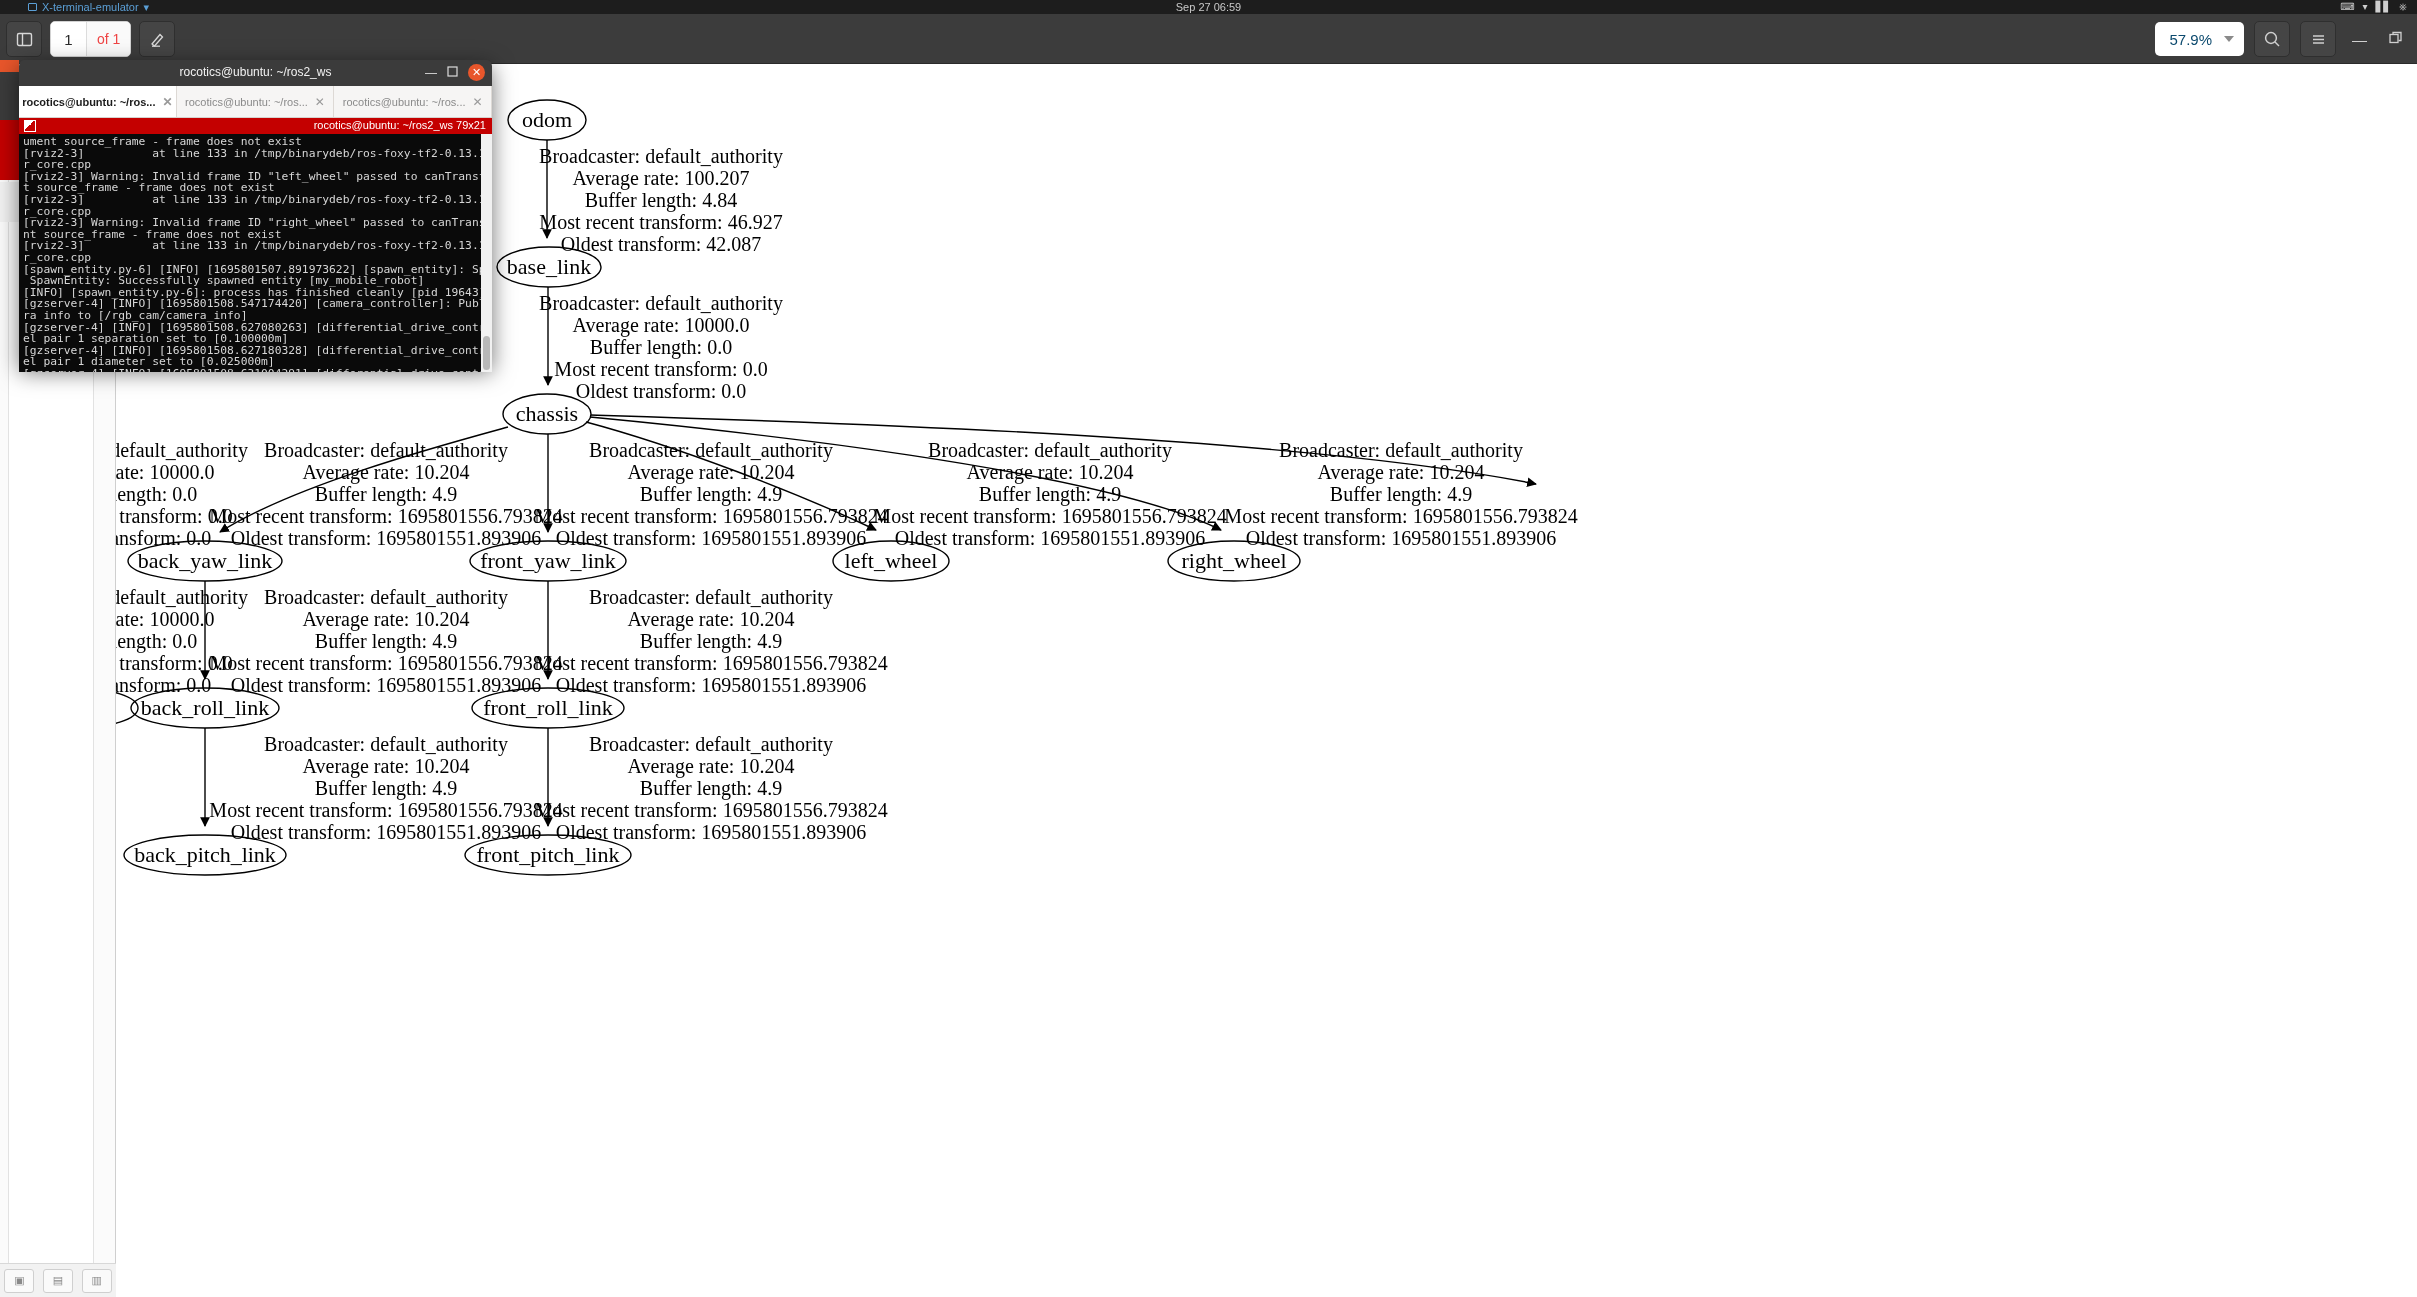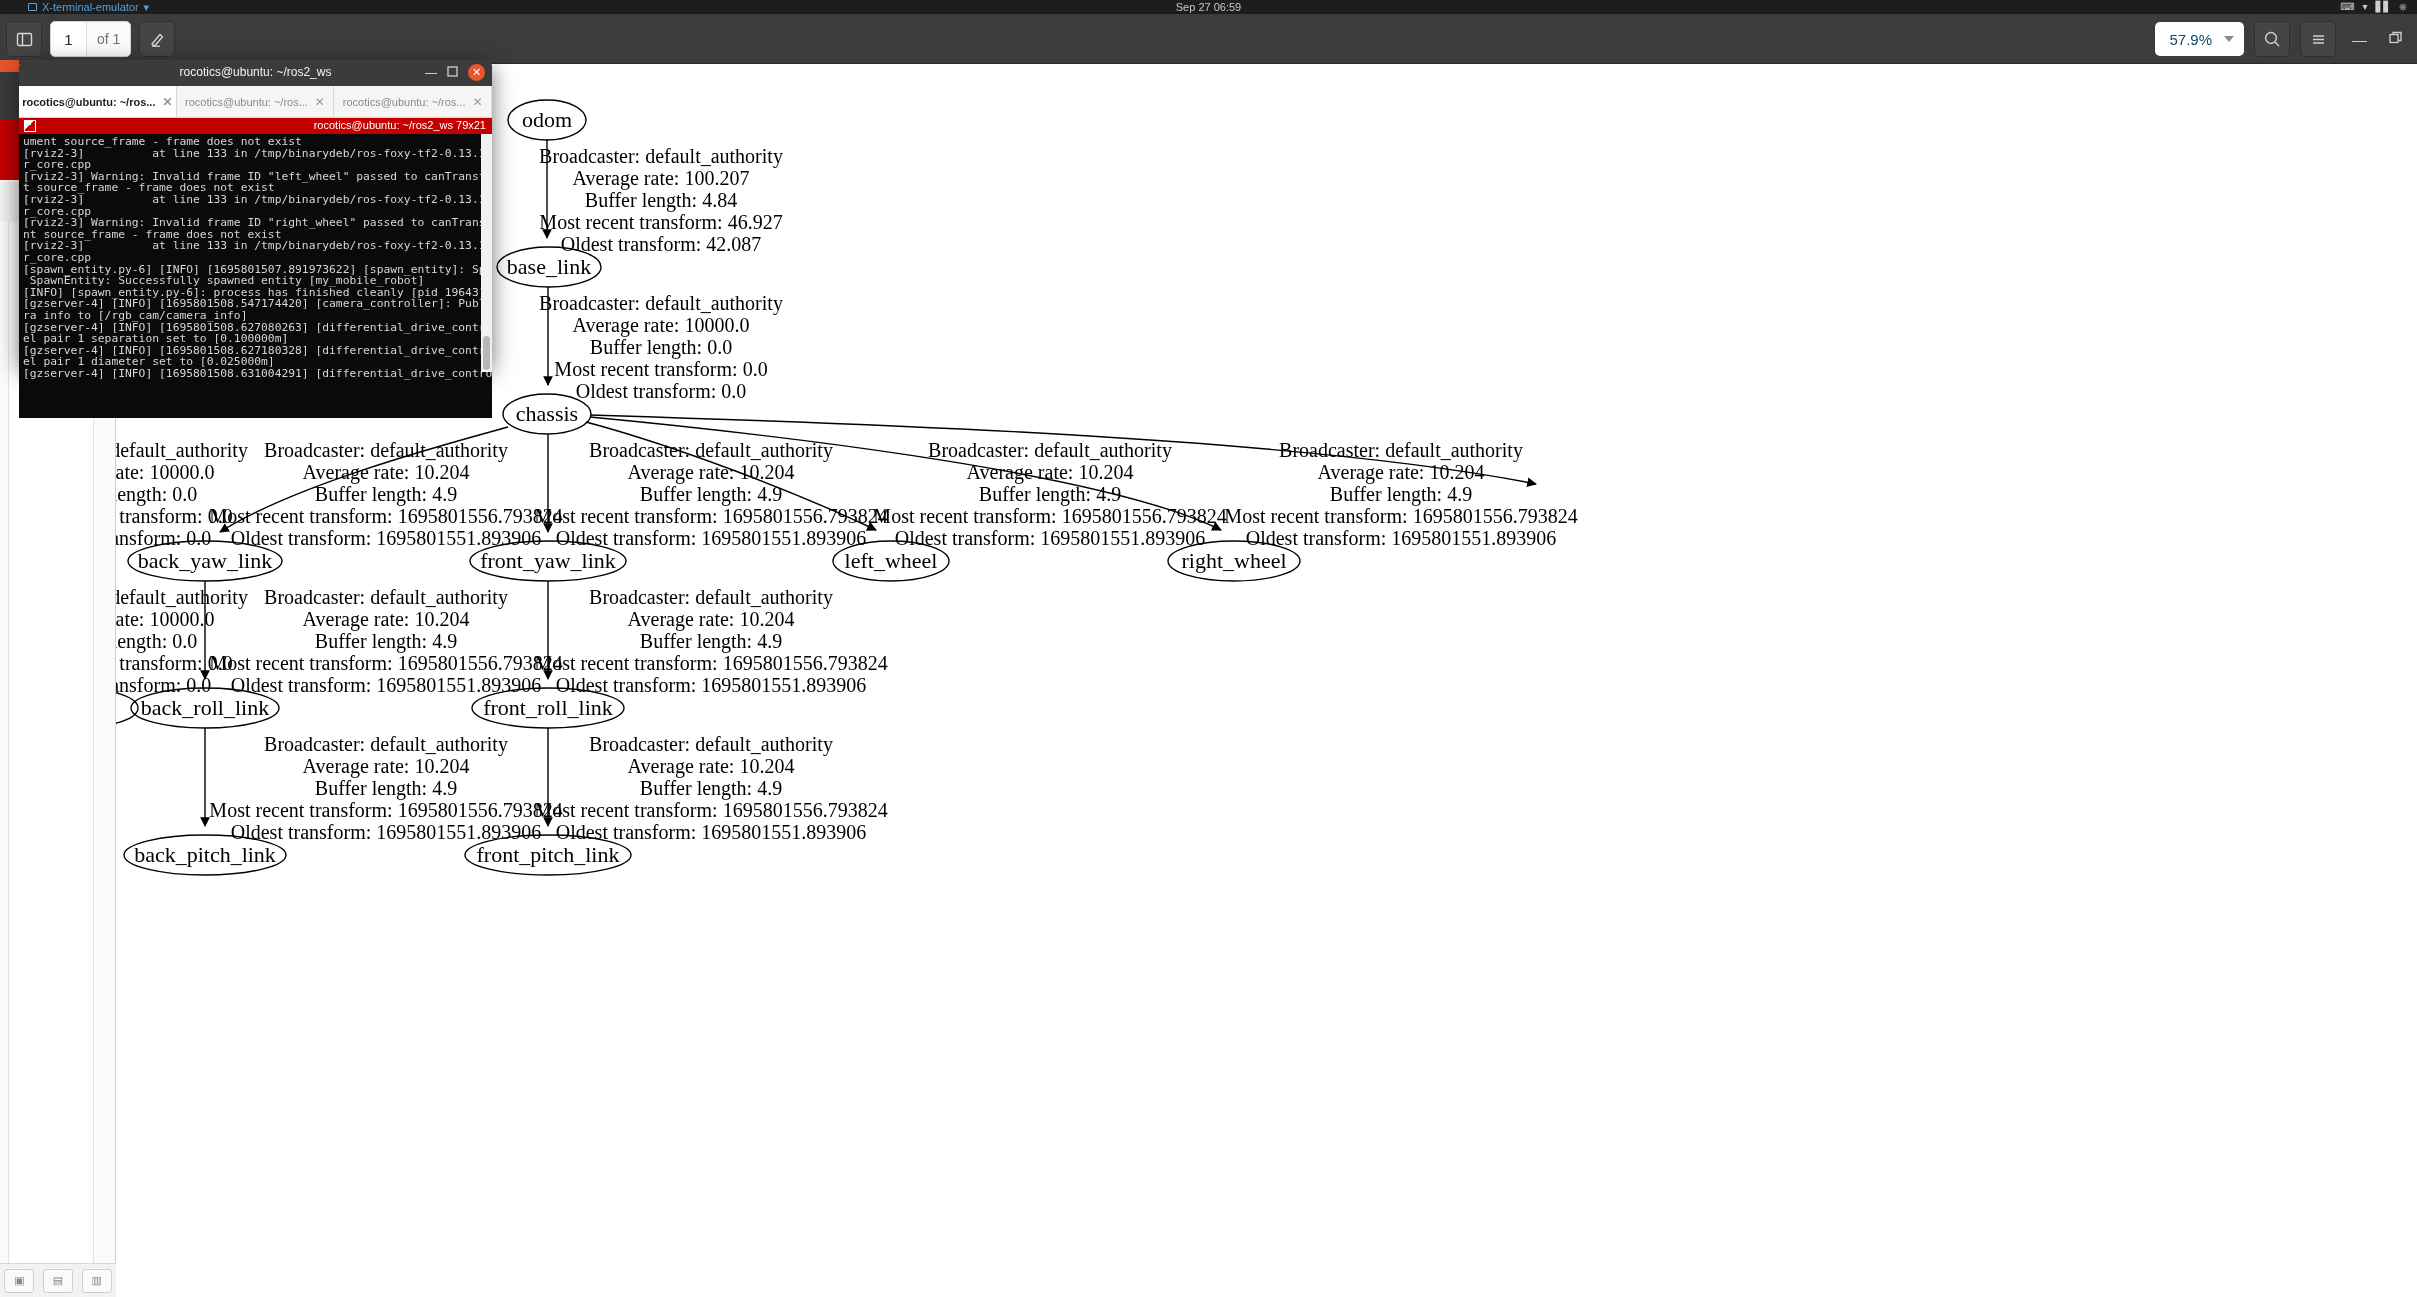--- a/index.html
+++ b/index.html
@@ -60,21 +60,21 @@
     height: 36px; display: flex; align-items: stretch;
     border-radius: 5px; overflow: hidden; border: 1px solid #d2d2d2;
     background: #fff;
   }
   .page-box .pg-num {
     width: 36px; background: #ffffff; color: #2b2b2b; font-size: 15px;
     display: flex; align-items: center; justify-content: center;
     border-right: 1px solid #dcdcdc;
   }
   .page-box .pg-of {
-    padding: 0 10px; background: #fafafa; color: #737373; font-size: 14px;
+    padding: 0 10px; background: #fafafa; color: #ef4444; font-size: 14px;
     display: flex; align-items: center;
   }
   .hdr-right-group {
     position: absolute; right: 8px; top: 7px;
     display: flex; align-items: center; gap: 10px;
   }
   .zoom-box {
     height: 34px; background: #ffffff; border-radius: 5px;
     padding: 0 10px 0 14px;
     display: flex; align-items: center; gap: 12px;
@@ -171,21 +171,21 @@
   }
   #term-redbar .rb-ico {
     position: absolute; left: 5px; top: 2px;
     width: 12px; height: 12px;
     background:
       linear-gradient(to bottom right, #fff 0 45%, transparent 45%),
       #c40000;
     border: 1px solid #fff;
   }
   #term-body {
-    height: 284px; background: #0a0a0a; position: relative;
+    height: 238px; background: #0a0a0a; position: relative;
     padding: 2px 0 0 2px; overflow: hidden;
   }
   #term-body .term-line {
     color: #d6d6d6;
     font-family: "DejaVu Sans Mono", "Liberation Mono", monospace;
     font-size: 11.3px; line-height: 11.6px;
     white-space: pre;
     padding-left: 2px;
   }
   #term-scrollbar {

